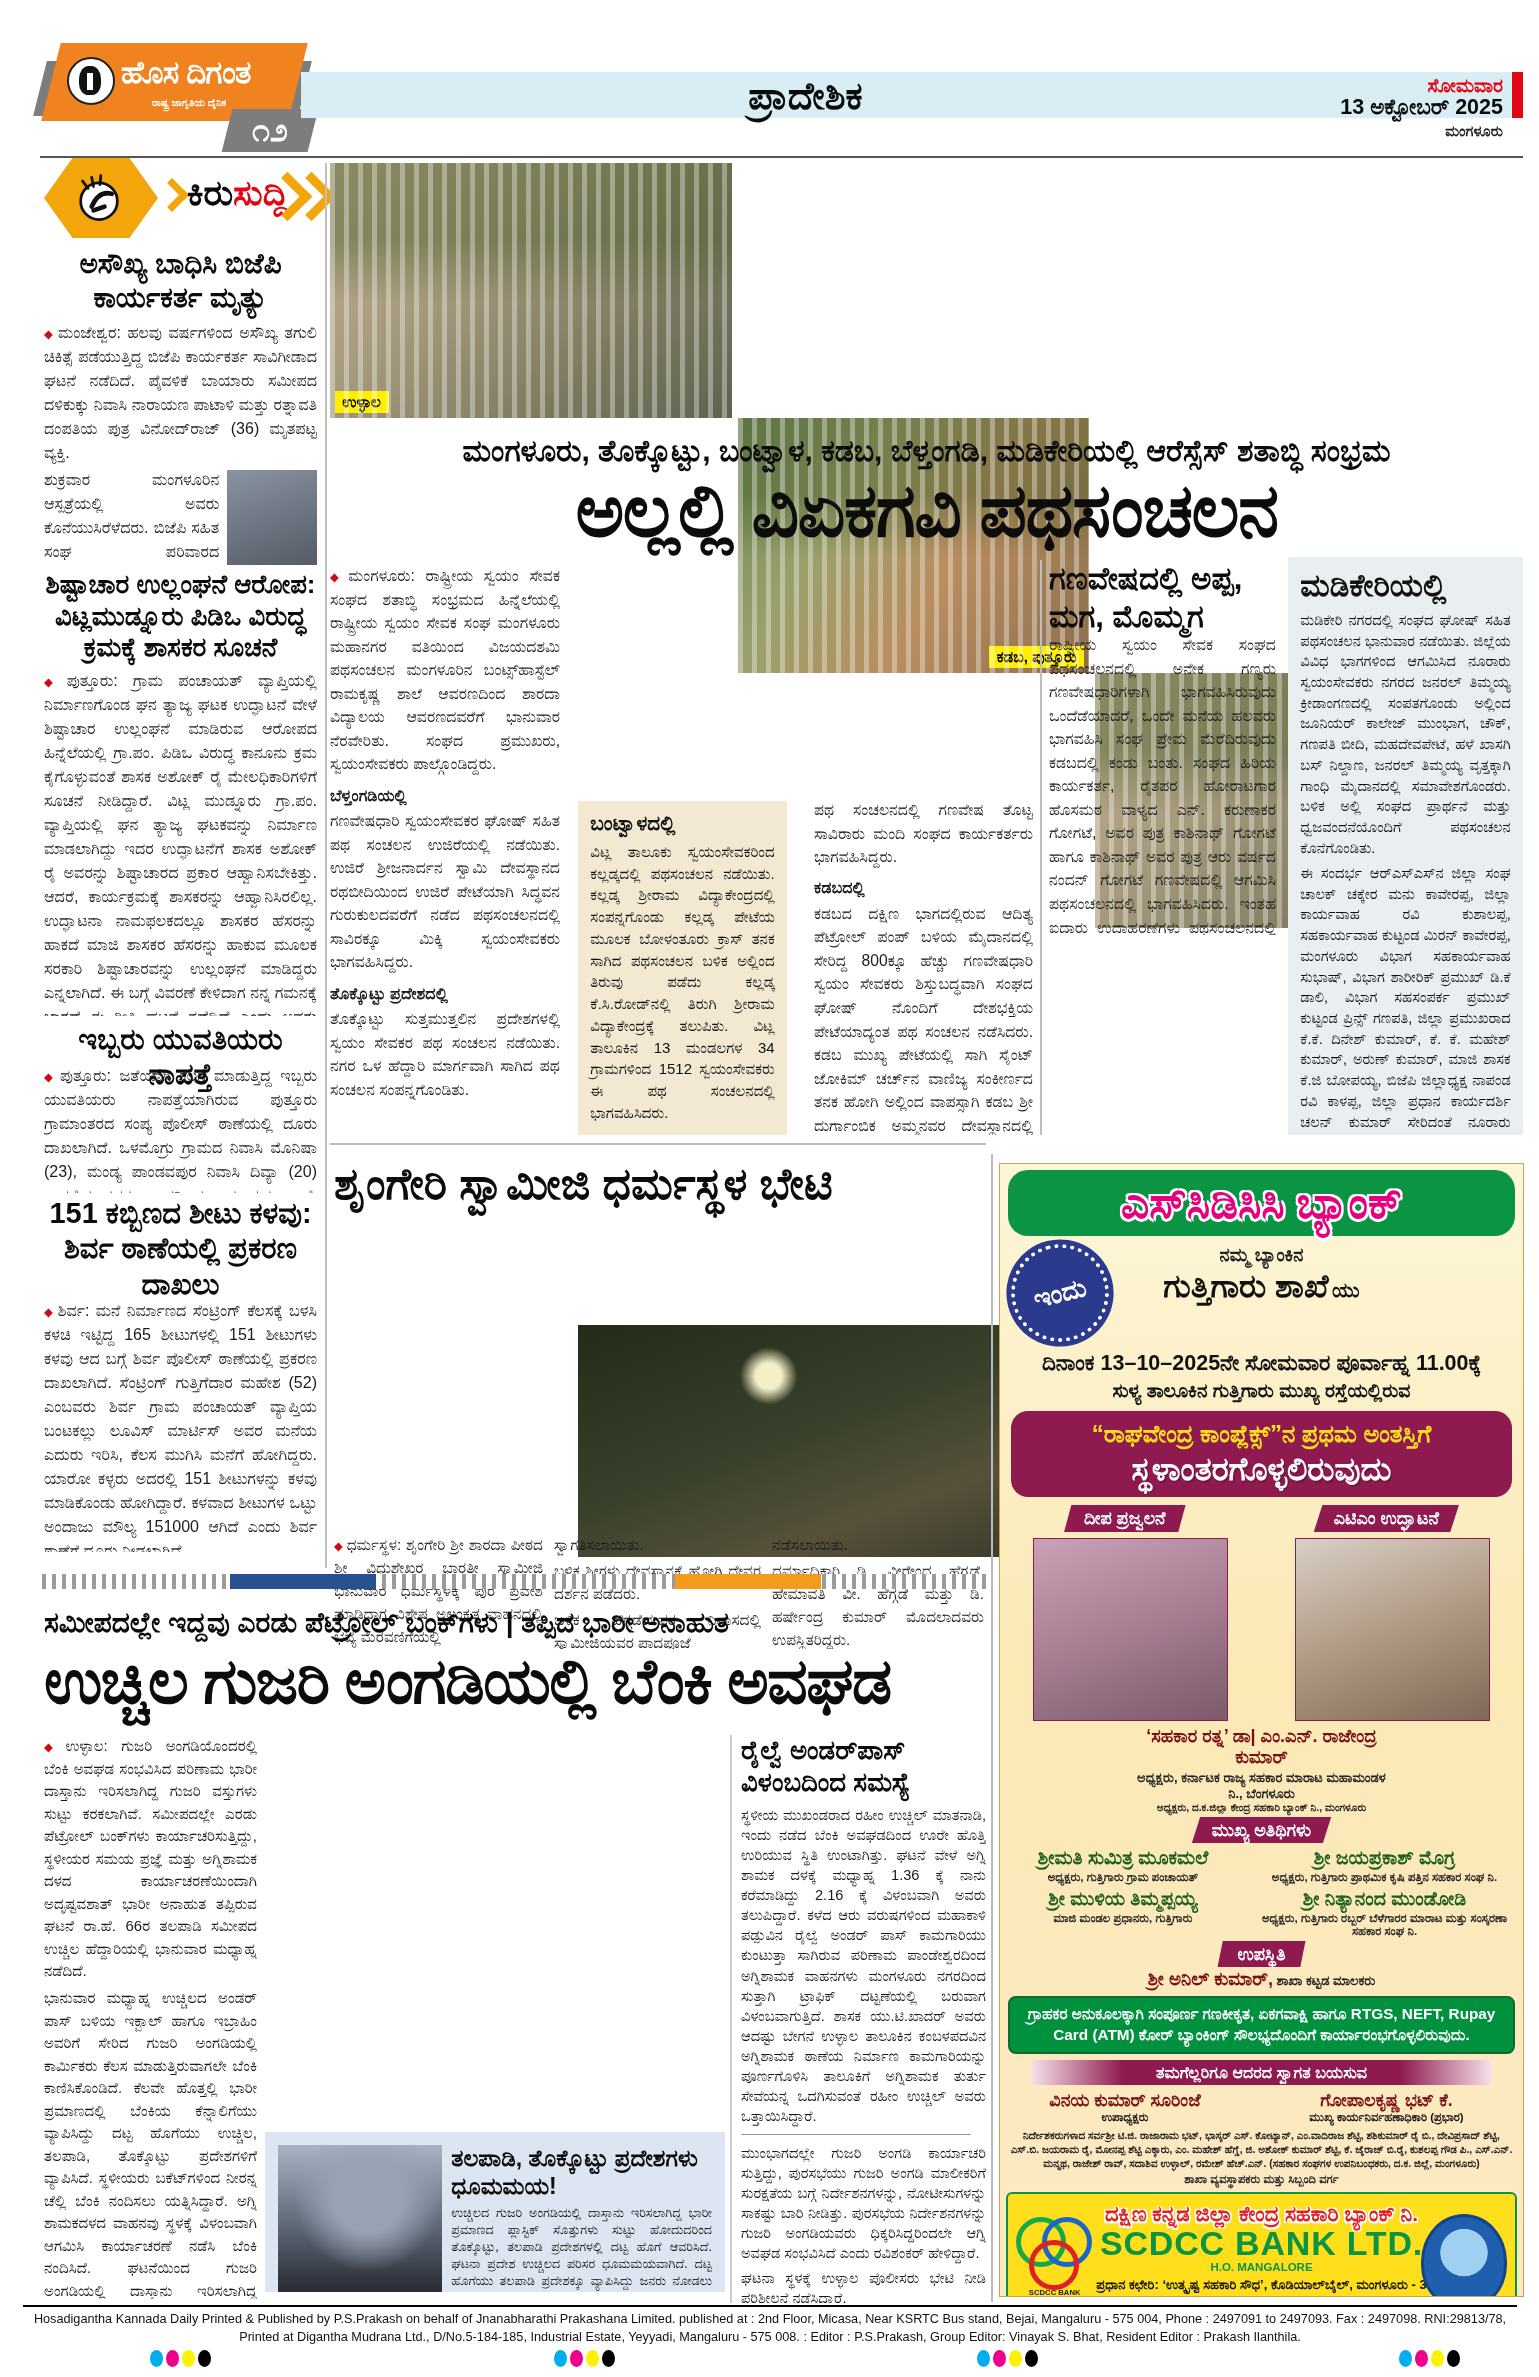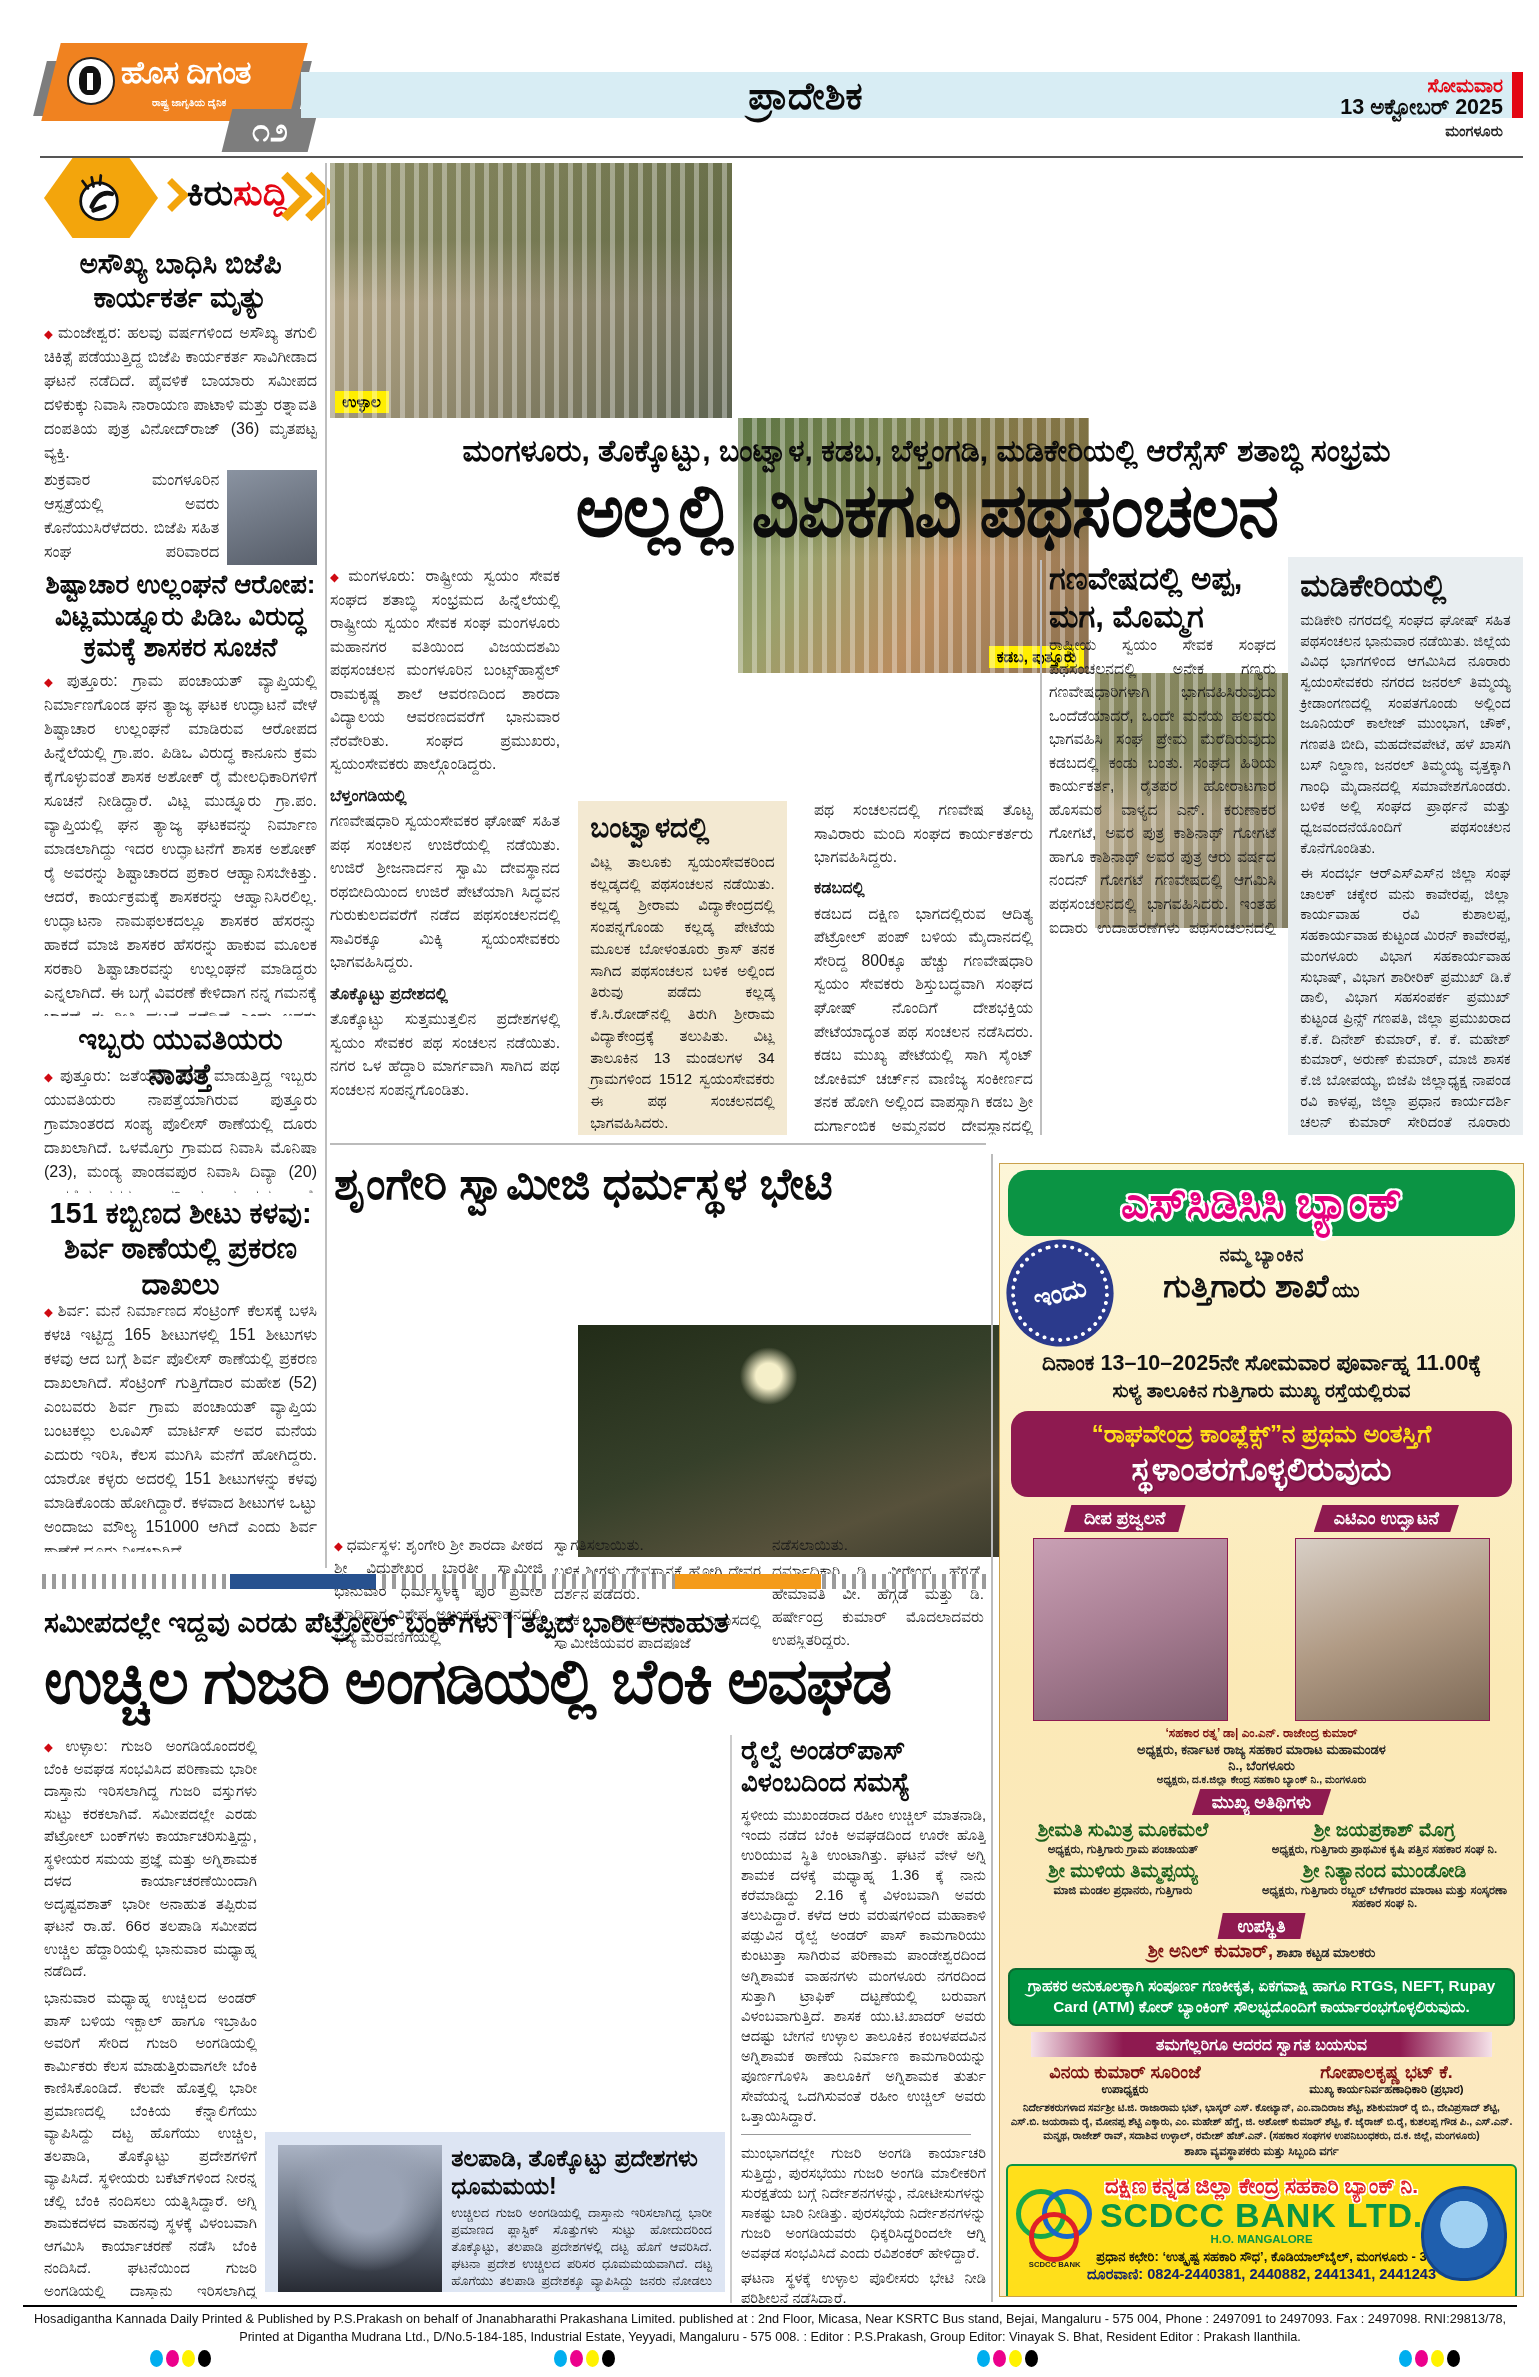--- a/index.html
+++ b/index.html
@@ -116,21 +116,21 @@
     <p style="margin:0;"><span class="diamond">◆</span><span>ಮಂಗಳೂರು: ರಾಷ್ಟ್ರೀಯ ಸ್ವಯಂ ಸೇವಕ ಸಂಘದ ಶತಾಬ್ಧಿ ಸಂಭ್ರಮದ ಹಿನ್ನೆಲೆಯಲ್ಲಿ ರಾಷ್ಟ್ರೀಯ ಸ್ವಯಂ ಸೇವಕ ಸಂಘ ಮಂಗಳೂರು ಮಹಾನಗರ ವತಿಯಿಂದ ವಿಜಯದಶಮಿ ಪಥಸಂಚಲನ ಮಂಗಳೂರಿನ ಬಂಟ್ಸ್‌ಹಾಸ್ಟೆಲ್ ರಾಮಕೃಷ್ಣ ಶಾಲೆ ಆವರಣದಿಂದ ಶಾರದಾ ವಿದ್ಯಾಲಯ ಆವರಣದವರೆಗೆ ಭಾನುವಾರ ನೆರವೇರಿತು. ಸಂಘದ ಪ್ರಮುಖರು, ಸ್ವಯಂಸೇವಕರು ಪಾಲ್ಗೊಂಡಿದ್ದರು.</span></p>
     <div class="subhead">ಬೆಳ್ತಂಗಡಿಯಲ್ಲಿ</div>
     <p style="margin:0;">ಗಣವೇಷಧಾರಿ ಸ್ವಯಂಸೇವಕರ ಘೋಷ್ ಸಹಿತ ಪಥ ಸಂಚಲನ ಉಜಿರೆಯಲ್ಲಿ ನಡೆಯಿತು. ಉಜಿರೆ ಶ್ರೀಜನಾರ್ದನ ಸ್ವಾಮಿ ದೇವಸ್ಥಾನದ ರಥಬೀದಿಯಿಂದ ಉಜಿರೆ ಪೇಟೆಯಾಗಿ ಸಿದ್ಧವನ ಗುರುಕುಲದವರೆಗೆ ನಡೆದ ಪಥಸಂಚಲನದಲ್ಲಿ ಸಾವಿರಕ್ಕೂ ಮಿಕ್ಕಿ ಸ್ವಯಂಸೇವಕರು ಭಾಗವಹಿಸಿದ್ದರು.</p>
     <div class="subhead">ತೊಕ್ಕೊಟ್ಟು ಪ್ರದೇಶದಲ್ಲಿ</div>
     <p style="margin:0;">ತೊಕ್ಕೊಟ್ಟು ಸುತ್ತಮುತ್ತಲಿನ ಪ್ರದೇಶಗಳಲ್ಲಿ ಸ್ವಯಂ ಸೇವಕರ ಪಥ ಸಂಚಲನ ನಡೆಯಿತು. ನಗರ ಒಳ ಹೆದ್ದಾರಿ ಮಾರ್ಗವಾಗಿ ಸಾಗಿದ ಪಥ ಸಂಚಲನ ಸಂಪನ್ನಗೊಂಡಿತು.</p>
   </div>
 
   <div class="abs ph night" style="left:578px;top:560px;width:454px;height:232px;"></div>
 
   <div class="abs" style="left:578px;top:801px;width:209px;height:334px;background:#f3e9d2;padding:10.7px 12.3px;box-sizing:border-box;overflow:hidden;">
-    <div style="font-size:28px;font-weight:900;margin-bottom:6.1px;">ಬಂಟ್ವಾಳದಲ್ಲಿ</div>
+    <div style="font-size:20px;font-weight:900;margin-bottom:6.1px;">ಬಂಟ್ವಾಳದಲ್ಲಿ</div>
     <div class="jt" style="font-size:15px;line-height:1.45;">ವಿಟ್ಲ ತಾಲೂಕು ಸ್ವಯಂಸೇವಕರಿಂದ ಕಲ್ಲಡ್ಕದಲ್ಲಿ ಪಥಸಂಚಲನ ನಡೆಯಿತು. ಕಲ್ಲಡ್ಕ ಶ್ರೀರಾಮ ವಿದ್ಯಾಕೇಂದ್ರದಲ್ಲಿ ಸಂಪನ್ನಗೊಂಡು ಕಲ್ಲಡ್ಕ ಪೇಟೆಯ ಮೂಲಕ ಬೋಳಂತೂರು ಕ್ರಾಸ್ ತನಕ ಸಾಗಿದ ಪಥಸಂಚಲನ ಬಳಿಕ ಅಲ್ಲಿಂದ ತಿರುವು ಪಡೆದು ಕಲ್ಲಡ್ಕ ಕೆ.ಸಿ.ರೋಡ್‌ನಲ್ಲಿ ತಿರುಗಿ ಶ್ರೀರಾಮ ವಿದ್ಯಾಕೇಂದ್ರಕ್ಕೆ ತಲುಪಿತು. ವಿಟ್ಲ ತಾಲೂಕಿನ 13 ಮಂಡಲಗಳ 34 ಗ್ರಾಮಗಳಿಂದ 1512 ಸ್ವಯಂಸೇವಕರು ಈ ಪಥ ಸಂಚಲನದಲ್ಲಿ ಭಾಗವಹಿಸಿದರು.</div>
 
   </div>
 
   <div class="abs body-txt jt" style="left:814px;top:798px;width:219px;height:337px;overflow:hidden;font-size:15.7px;">
     <p style="margin:0;">ಪಥ ಸಂಚಲನದಲ್ಲಿ ಗಣವೇಷ ತೊಟ್ಟ ಸಾವಿರಾರು ಮಂದಿ ಸಂಘದ ಕಾರ್ಯಕರ್ತರು ಭಾಗವಹಿಸಿದ್ದರು.</p>
     <div class="subhead">ಕಡಬದಲ್ಲಿ</div>
     <p style="margin:0;">ಕಡಬದ ದಕ್ಷಿಣ ಭಾಗದಲ್ಲಿರುವ ಆದಿತ್ಯ ಪೆಟ್ರೋಲ್ ಪಂಪ್ ಬಳಿಯ ಮೈದಾನದಲ್ಲಿ ಸೇರಿದ್ದ 800ಕ್ಕೂ ಹೆಚ್ಚು ಗಣವೇಷಧಾರಿ ಸ್ವಯಂ ಸೇವಕರು ಶಿಸ್ತುಬದ್ಧವಾಗಿ ಸಂಘದ ಘೋಷ್ ನೊಂದಿಗೆ ದೇಶಭಕ್ತಿಯ ಪೇಟೆಯಾದ್ಯಂತ ಪಥ ಸಂಚಲನ ನಡೆಸಿದರು. ಕಡಬ ಮುಖ್ಯ ಪೇಟೆಯಲ್ಲಿ ಸಾಗಿ ಸೈಂಟ್ ಜೋಕಿಮ್ ಚರ್ಚ್‌ನ ವಾಣಿಜ್ಯ ಸಂಕೀರ್ಣದ ತನಕ ಹೋಗಿ ಅಲ್ಲಿಂದ ವಾಪಸ್ಸಾಗಿ ಕಡಬ ಶ್ರೀ ದುರ್ಗಾಂಬಿಕ ಅಮ್ಮನವರ ದೇವಸ್ಥಾನದಲ್ಲಿ ಪಥಸಂಚಲನ ಸಂಪನ್ನಗೊಂಡಿತು. ಸಂಘದ ಹಿರಿಯರು, ಬಿಜೆಪಿ ಹಿರಿ ಕಿರಿ ಮುಖಂಡರು, ಉದ್ಯಮಿಗಳು, ವಿವಿಧ ಗಣ್ಯರು ಗಣವೇಷಧಾರಿಗಳಾಗಿ ಪಥಸಂಚಲನದಲ್ಲಿ ಭಾಗವಹಿಸಿದ್ದರು.</p>
   </div>
 
@@ -228,21 +228,21 @@
       <span class="adlbl">ಎಟಿಎಂ ಉದ್ಘಾಟನೆ</span>
     </div>
 
     <div style="display:flex;justify-content:space-around;margin-top:6.1px;">
       <div class="ph" style="width:193px;height:181px;background:linear-gradient(160deg,#c9a0b4 0%,#a77d92 50%,#7c5a6c 100%);border:1.5px solid #8e1a50;"></div>
       <div class="ph" style="width:193px;height:181px;background:linear-gradient(160deg,#d8cfc6 0%,#b09a84 50%,#7e6a57 100%);border:1.5px solid #8e1a50;"></div>
     </div>
 
     <div style="display:flex;justify-content:space-around;margin-top:4.6px;">
       <div class="ctr" style="width:253px;">
-        <div style="font-size:12px;font-weight:900;color:#7a1010;">‘ಸಹಕಾರ ರತ್ನ’ ಡಾ| ಎಂ.ಎನ್. ರಾಜೇಂದ್ರ ಕುಮಾರ್</div>
+        <div style="font-size:18px;font-weight:900;color:#7a1010;">‘ಸಹಕಾರ ರತ್ನ’ ಡಾ| ಎಂ.ಎನ್. ರಾಜೇಂದ್ರ ಕುಮಾರ್</div>
         <div style="font-size:13px;font-weight:bold;color:#222;margin-top:2.3px;">ಅಧ್ಯಕ್ಷರು, ಕರ್ನಾಟಕ ರಾಜ್ಯ ಸಹಕಾರ ಮಾರಾಟ ಮಹಾಮಂಡಳ ನಿ., ಬೆಂಗಳೂರು</div>
         <div style="font-size:10.4px;font-weight:bold;color:#222;">ಅಧ್ಯಕ್ಷರು, ದ.ಕ.ಜಿಲ್ಲಾ ಕೇಂದ್ರ ಸಹಕಾರಿ ಬ್ಯಾಂಕ್ ನಿ., ಮಂಗಳೂರು</div>
       </div>
     </div>
 
     <div class="ctr" style="margin-top:6.1px;">
       <span class="adlbl">ಮುಖ್ಯ ಅತಿಥಿಗಳು</span>
     </div>
     <div style="display:flex;flex-wrap:wrap;justify-content:space-around;margin-top:3.1px;">
       <div class="ctr" style="width:230px;margin-top:3.1px;">

